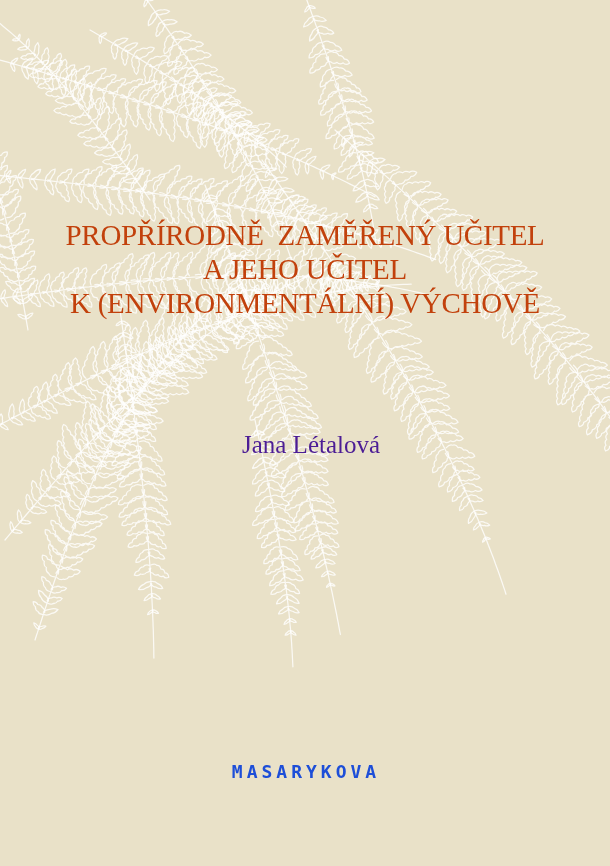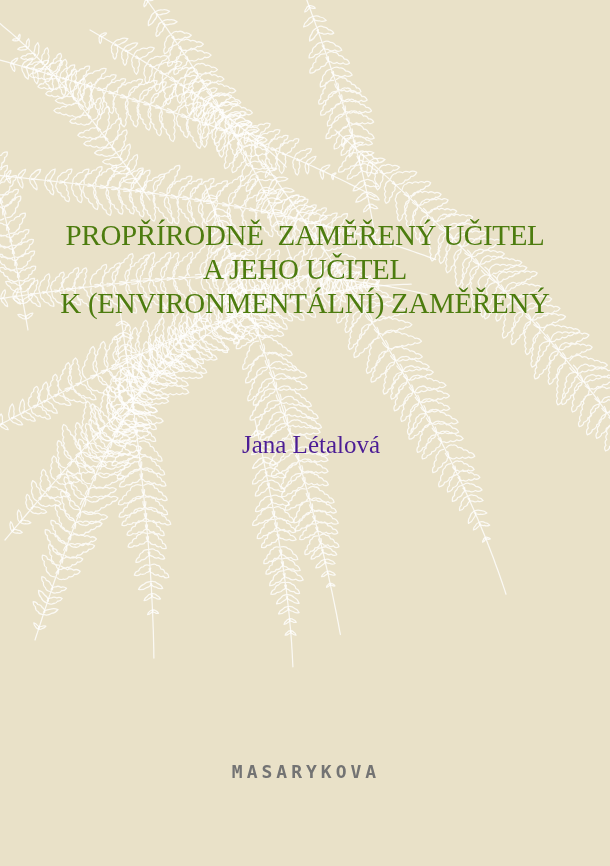--- a/index.html
+++ b/index.html
@@ -29,21 +29,21 @@
     stroke-width: 1.25;
     stroke-linecap: round;
     stroke-linejoin: round;
   }
   .title-block {
     position: absolute;
     top: 218px;
     left: 0;
     width: 100%;
     text-align: center;
-    color: #4d7c0f;
+    color: #c2410c;
     font-size: 29px;
     line-height: 34px;
     letter-spacing: -0.3px;
   }
   .title-line {
     white-space: pre-wrap;
   }
   .author-block {
     position: absolute;
     top: 430px;
@@ -53,21 +53,21 @@
     color: #4c1d95;
     font-size: 25px;
     line-height: 30px;
   }
   .publisher-block {
     position: absolute;
     top: 762px;
     left: 0;
     width: 100%;
     text-align: center;
-    color: #737373;
+    color: #1d4ed8;
     font-family: "DejaVu Sans Mono", "Liberation Mono", monospace;
     font-weight: bold;
     font-size: 18px;
     line-height: 20px;
     letter-spacing: 4px;
   }
   .publisher-line {
     text-indent: 2px;
   }
 </style>
@@ -107,21 +107,21 @@
       <path d="M143.6 190.4 Q145.2 189.5 145.4 187.8 Q146.5 186.6 146.3 184.7 L146.3 184.7 Q144.4 185.5 143.8 187.0 Q142.5 188.1 142.6 189.9 M143.1 189.5 Q141.4 188.5 139.7 189.1 Q138.0 188.6 136.2 189.8 L136.2 189.8 Q137.9 191.3 139.7 191.1 Q141.4 191.8 143.1 190.8 M137.2 180.9 Q140.3 179.0 140.8 175.7 Q142.9 173.3 142.3 169.6 L142.3 169.6 Q138.6 171.1 137.6 174.1 Q135.1 176.3 135.2 179.8 M136.1 179.2 Q132.8 177.7 129.9 179.1 Q126.8 178.7 123.9 181.2 L123.9 181.2 Q127.3 183.4 130.3 182.7 Q133.5 183.5 136.3 181.5 M130.8 171.2 Q134.7 169.7 134.8 166.5 Q137.4 164.4 136.1 160.5 Q138.6 158.4 137.1 154.5 L137.1 154.5 Q133.0 155.9 132.7 159.0 Q128.8 160.5 128.8 163.8 Q126.3 166.0 127.8 169.9 M129.4 169.0 Q126.6 165.8 123.5 166.9 Q120.7 165.3 117.6 167.9 Q114.7 166.3 111.6 169.0 L111.6 169.0 Q114.4 172.4 117.4 171.5 Q120.2 174.6 123.2 173.5 Q126.1 174.9 129.2 172.2 M123.8 161.4 Q127.8 159.7 127.7 156.4 Q130.3 154.2 128.8 150.3 Q131.3 148.0 129.7 144.1 L129.7 144.1 Q125.5 145.7 125.3 148.9 Q121.4 150.6 121.5 153.9 Q119.1 156.2 120.8 160.2 M122.1 159.0 Q118.5 156.0 115.4 157.7 Q111.9 156.3 108.9 159.7 Q105.5 158.4 102.5 161.9 L102.5 161.9 Q106.1 165.2 109.3 163.7 Q112.9 166.7 116.0 165.0 Q119.5 166.2 122.5 162.6 M117.2 152.0 Q122.1 151.0 122.3 147.8 Q125.4 145.9 123.8 141.8 Q126.8 140.0 125.2 135.9 Q128.1 134.0 126.4 129.8 L126.4 129.8 Q121.7 130.9 121.7 134.2 Q117.3 135.4 117.5 138.9 Q113.2 140.1 113.5 143.6 Q111.0 145.7 113.3 150.1 M115.0 149.2 Q111.1 146.2 107.9 148.1 Q104.2 146.8 101.2 150.4 Q97.6 149.2 94.5 153.0 L94.5 153.0 Q98.5 156.3 101.7 154.6 Q105.6 157.6 108.9 155.7 Q112.5 156.8 115.5 153.0 M110.3 142.5 Q115.4 141.3 115.9 137.9 Q119.1 135.8 117.6 131.3 Q120.7 129.2 119.2 124.8 Q122.2 122.6 120.6 118.1 L120.6 118.1 Q115.7 119.4 115.4 123.0 Q110.7 124.3 110.7 128.0 Q106.2 129.4 106.3 133.2 Q103.8 135.6 106.0 140.4 M107.9 139.2 Q104.3 135.7 101.4 137.2 Q98.2 135.7 95.6 139.3 Q92.3 137.8 89.7 141.4 Q86.4 140.0 83.8 143.8 L83.8 143.8 Q87.4 147.1 90.2 145.3 Q93.7 148.4 96.5 146.3 Q100.0 149.3 102.7 147.1 Q105.9 147.9 108.4 143.6 M103.3 132.4 Q108.1 130.2 107.8 126.7 Q110.5 124.0 108.0 120.0 Q110.7 117.2 108.3 113.2 Q110.8 110.4 108.2 106.4 L108.2 106.4 Q103.7 108.7 104.2 112.2 Q99.9 114.5 100.6 118.1 Q96.5 120.5 97.4 124.1 Q95.5 127.1 98.6 131.2 M100.5 129.7 Q96.9 126.4 94.3 128.2 Q91.0 126.8 88.8 130.5 Q85.5 129.1 83.2 132.8 Q80.0 131.6 77.8 135.4 L77.8 135.4 Q81.3 138.5 83.9 136.5 Q87.5 139.4 90.0 137.2 Q93.6 139.9 96.1 137.6 Q99.2 138.3 101.3 133.9 M93.2 119.9 Q97.9 118.6 97.8 115.5 Q100.7 113.5 98.8 109.6 Q101.7 107.6 99.7 103.7 Q102.5 101.7 100.5 97.8 L100.5 97.8 Q96.0 99.1 96.3 102.4 Q92.0 103.8 92.5 107.1 Q88.3 108.6 88.9 112.0 Q86.7 114.2 89.2 118.4 M90.9 117.2 Q87.7 113.8 85.2 115.5 Q82.3 113.9 80.1 117.4 Q77.1 115.8 74.9 119.3 Q72.0 117.8 69.8 121.5 L69.8 121.5 Q72.9 124.7 75.4 122.7 Q78.5 125.7 80.9 123.6 Q84.1 126.4 86.5 124.2 Q89.3 125.2 91.5 121.1 M86.3 110.3 Q91.1 108.4 90.9 105.5 Q93.5 103.1 90.9 99.7 Q93.5 97.3 90.9 93.9 Q93.4 91.5 90.9 88.1 Q93.3 85.7 90.6 82.2 L90.6 82.2 Q86.4 84.2 87.2 87.3 Q83.2 89.3 84.3 92.5 Q80.4 94.5 81.6 97.7 Q77.7 99.8 79.0 102.9 Q77.5 105.5 81.2 109.2 M83.5 107.0 Q80.3 102.8 77.4 103.7 Q74.2 101.9 71.5 105.3 Q68.4 103.6 65.6 107.0 Q62.5 105.2 59.8 108.7 Q56.7 107.1 53.9 110.6 L53.9 110.6 Q57.1 114.2 60.0 112.6 Q63.2 115.9 66.1 114.1 Q69.3 117.3 72.2 115.4 Q75.4 118.5 78.2 116.5 Q81.2 117.1 83.9 112.4 M78.2 101.1 Q82.8 99.5 82.6 96.3 Q85.3 94.1 83.2 90.3 Q85.9 88.1 83.8 84.3 Q86.4 82.1 84.1 78.3 L84.1 78.3 Q79.7 79.9 80.2 83.2 Q76.0 84.9 76.7 88.2 Q72.6 90.0 73.4 93.4 Q71.3 95.8 74.1 99.8 M76.1 98.5 Q72.5 95.2 69.1 96.8 Q65.5 95.2 62.2 98.6 Q58.7 97.1 55.3 100.6 L55.3 100.6 Q59.0 104.2 62.4 102.8 Q66.0 106.1 69.4 104.5 Q72.9 105.9 76.2 102.3 M70.5 91.8 Q75.0 90.1 74.6 87.0 Q77.3 84.7 74.9 81.0 Q77.6 78.8 75.3 75.1 Q77.9 72.8 75.4 69.1 L75.4 69.1 Q71.1 70.9 71.7 74.1 Q67.6 76.0 68.5 79.2 Q64.5 81.1 65.5 84.4 Q63.4 86.9 66.4 90.7 M68.1 89.2 Q64.7 85.8 62.1 87.5 Q58.9 85.9 56.6 89.5 Q53.5 88.0 51.1 91.6 Q48.0 90.2 45.7 93.9 L45.7 93.9 Q49.1 97.1 51.7 95.2 Q55.0 98.2 57.6 96.0 Q60.9 98.9 63.5 96.7 Q66.5 97.6 68.7 93.3 M62.6 82.6 Q67.0 80.4 66.3 77.3 Q68.8 74.7 66.1 71.3 Q68.6 68.8 65.9 65.3 Q68.2 62.8 65.4 59.3 L65.4 59.3 Q61.3 61.5 62.2 64.7 Q58.3 66.9 59.5 70.1 Q55.6 72.4 56.9 75.6 Q55.1 78.3 58.4 81.8 M60.0 80.2 Q56.3 77.0 53.8 78.9 Q50.6 77.7 48.5 81.5 Q45.2 80.2 43.2 84.0 Q40.0 82.9 37.9 86.8 L37.9 86.8 Q41.6 89.7 44.1 87.6 Q47.7 90.3 50.1 87.9 Q53.6 90.5 56.0 88.1 Q59.1 88.7 61.0 84.2 M54.3 74.0 Q58.8 72.7 58.5 69.8 Q61.3 67.9 59.2 64.3 Q62.1 62.5 60.0 58.9 Q62.7 57.0 60.5 53.3 L60.5 53.3 Q56.2 54.6 56.8 57.7 Q52.7 59.1 53.4 62.2 Q49.4 63.6 50.2 66.8 Q48.0 68.8 50.7 72.6 M52.2 71.2 Q48.9 67.7 46.2 69.3 Q43.1 67.7 40.6 71.3 Q37.5 69.7 35.1 73.2 Q32.0 71.7 29.5 75.4 L29.5 75.4 Q32.9 78.7 35.5 76.9 Q38.8 79.9 41.5 77.9 Q44.7 80.8 47.4 78.6 Q50.4 79.6 52.8 75.4 M45.8 64.8 Q49.1 62.3 48.2 59.3 Q50.1 56.7 47.8 53.5 Q49.5 50.9 47.2 47.7 L47.2 47.7 Q43.7 50.1 44.3 53.1 Q41.1 55.5 42.0 58.5 Q40.3 61.1 42.7 64.4 M44.0 62.9 Q40.6 60.4 37.8 62.1 Q34.6 61.1 32.1 64.3 Q28.9 63.4 26.4 66.7 L26.4 66.7 Q29.9 69.4 32.7 67.9 Q36.1 70.4 38.8 68.7 Q42.0 69.6 44.5 66.2 M37.1 56.1 Q39.5 53.0 38.7 49.5 Q39.9 46.2 37.8 42.6 L37.8 42.6 Q34.7 45.6 34.8 49.1 Q33.1 52.3 34.6 55.9 M35.7 54.6 Q32.8 52.5 30.4 53.9 Q27.7 53.0 25.6 55.8 Q22.9 55.0 20.7 57.8 L20.7 57.8 Q23.7 60.1 26.0 58.8 Q28.9 61.0 31.3 59.5 Q34.0 60.2 36.1 57.4 M28.1 47.7 Q29.7 45.6 29.1 43.3 Q29.9 41.1 28.6 38.7 L28.6 38.7 Q26.5 40.7 26.5 43.0 Q25.4 45.2 26.5 47.5 M27.1 46.8 Q24.4 45.8 22.2 47.2 Q19.8 47.1 17.7 49.3 L17.7 49.3 Q20.5 50.7 22.8 49.9 Q25.4 50.3 27.5 48.5 M19.0 39.6 Q20.1 38.4 19.9 37.0 Q20.5 35.7 19.8 34.2 L19.8 34.2 Q18.4 35.3 18.3 36.6 Q17.5 37.9 18.0 39.4 M18.4 38.9 Q16.7 38.2 15.3 39.0 Q13.7 38.8 12.4 40.1 L12.4 40.1 Q14.1 41.2 15.6 40.7 Q17.2 41.1 18.6 40.0 "></path>
       <path d="M90 30 L93.5 32.0 L96.9 34.0 L100.4 36.0 L103.9 38.0 L107.3 40.0 L110.8 42.0 L114.2 44.0 L117.7 46.0 L121.1 48.1 L124.6 50.1 L128.0 52.1 L131.5 54.2 L134.9 56.2 L138.4 58.2 L141.8 60.3 L145.2 62.4 L148.6 64.4 L152.1 66.5 L155.5 68.6 L158.9 70.7 L162.3 72.8 L165.7 74.9 L169.1 77.0 L172.4 79.2 L175.8 81.3 L179.2 83.5 L182.5 85.7 L185.9 87.8 L189.2 90.0 L192.6 92.3 L195.9 94.5 L199.2 96.7 L202.5 99.0 L205.8 101.3 L209.1 103.5 L212.3 105.9 L215.6 108.2 L218.8 110.5 L222.1 112.9 L225.3 115.2 L228.5 117.6 L231.7 120.0 L234.9 122.5 L238.0 124.9 L241.2 127.4 L244.3 129.9 L247.4 132.4 L250.5 134.9 L253.6 137.5 L256.7 140.0 L259.7 142.6 L262.7 145.2 L265.8 147.9 L268.7 150.5 L271.7 153.2 L274.7 155.9 L277.6 158.7 L280.5 161.4 L283.4 164.2 L286.2 167.0 "></path>
       <path d="M99.7 36.0 Q98.6 37.9 99.3 39.8 Q98.9 41.6 100.2 43.5 L100.2 43.5 Q101.7 41.6 101.4 39.7 Q102.2 37.9 101.1 36.0 M100.7 36.6 Q102.7 36.7 103.9 35.3 Q105.6 34.9 106.5 33.1 L106.5 33.1 Q104.4 32.6 103.0 33.6 Q101.2 33.8 100.1 35.5 M112.9 44.1 Q110.5 46.8 111.8 49.3 Q110.7 51.9 113.2 54.2 Q112.2 56.8 114.8 59.2 L114.8 59.2 Q117.4 56.4 116.3 54.0 Q118.6 51.3 117.3 48.9 Q118.3 46.3 115.6 43.9 M114.8 45.3 Q119.0 45.8 121.8 43.1 Q125.5 42.5 127.8 38.6 L127.8 38.6 Q123.3 37.3 120.1 39.3 Q116.2 39.4 113.7 42.8 M123.2 50.2 Q120.8 52.9 122.0 55.3 Q120.9 57.9 123.4 60.3 Q122.3 62.9 124.9 65.3 L124.9 65.3 Q127.5 62.6 126.5 60.1 Q128.9 57.5 127.6 55.0 Q128.6 52.4 126.0 50.0 M125.3 51.3 Q129.6 51.3 132.1 48.3 Q135.8 47.2 137.7 43.0 L137.7 43.0 Q132.9 42.3 130.0 44.6 Q126.0 45.2 123.9 48.9 M133.3 56.4 Q130.6 59.8 132.3 62.6 Q131.1 65.8 134.3 68.4 Q133.2 71.6 136.5 74.3 L136.5 74.3 Q139.4 70.9 137.9 68.0 Q140.6 64.6 138.9 61.8 Q139.9 58.6 136.6 56.0 M135.7 57.9 Q140.4 59.7 142.9 56.9 Q146.8 57.0 148.7 52.6 Q152.5 52.7 154.3 48.1 L154.3 48.1 Q149.5 46.1 146.9 48.7 Q142.2 47.0 139.7 49.8 Q135.9 49.9 134.1 54.5 M146.9 64.3 Q143.4 67.4 144.6 70.7 Q142.8 73.8 145.6 77.2 Q143.9 80.3 146.8 83.7 L146.8 83.7 Q150.5 80.7 149.6 77.4 Q153.0 74.4 151.7 71.1 Q153.4 67.9 150.4 64.5 M149.4 66.2 Q154.1 67.9 156.6 65.1 Q160.5 65.3 162.3 60.9 Q166.2 60.9 167.9 56.4 L167.9 56.4 Q163.2 54.4 160.5 57.0 Q155.9 55.3 153.4 58.1 Q149.6 58.1 147.8 62.7 M157.0 70.6 Q153.3 73.8 154.5 77.3 Q152.5 80.6 155.4 84.3 Q153.6 87.6 156.6 91.3 L156.6 91.3 Q160.6 88.2 159.7 84.6 Q163.4 81.4 162.1 77.9 Q163.9 74.5 160.8 70.8 M159.7 72.7 Q164.0 75.4 166.4 73.1 Q169.9 73.8 171.5 69.7 Q175.1 70.4 176.7 66.3 Q180.2 66.9 181.8 62.6 L181.8 62.6 Q177.6 60.2 175.3 62.7 Q171.2 60.5 169.0 63.2 Q164.9 61.1 162.7 63.9 Q159.5 63.9 158.1 68.6 M166.6 77.0 Q162.2 79.8 163.1 82.5 Q161.1 85.3 164.2 88.0 Q162.2 90.8 165.4 93.5 Q163.3 96.3 166.5 99.0 Q164.6 101.8 168.0 104.5 L168.0 104.5 Q171.7 101.8 170.2 99.0 Q173.6 96.3 171.9 93.6 Q175.3 90.8 173.5 88.1 Q176.8 85.3 174.9 82.6 Q175.8 79.8 171.6 77.0 M169.9 79.4 Q173.9 82.5 176.2 80.8 Q179.4 81.8 180.9 77.9 Q184.2 78.9 185.7 74.9 Q188.9 75.9 190.4 72.0 Q193.6 72.9 195.1 68.8 L195.1 68.8 Q191.3 66.3 189.2 68.6 Q185.5 66.3 183.5 68.8 Q179.8 66.6 177.8 69.2 Q174.2 67.0 172.2 69.7 Q169.4 69.8 168.2 74.7 M177.4 83.6 Q174.3 87.1 175.9 90.3 Q174.4 93.7 177.7 96.8 Q176.4 100.2 179.8 103.2 L179.8 103.2 Q183.1 99.7 181.7 96.5 Q184.8 93.0 183.2 89.8 Q184.4 86.4 181.0 83.4 M179.9 85.1 Q184.2 86.8 186.6 84.2 Q190.2 84.4 191.9 80.4 Q195.5 80.5 197.2 76.3 L197.2 76.3 Q192.8 74.4 190.3 76.7 Q186.1 75.1 183.7 77.7 Q180.1 77.7 178.5 81.9 M187.0 90.2 Q183.1 93.5 184.5 96.5 Q182.7 99.7 186.1 102.7 Q184.3 105.9 187.7 108.8 Q186.1 112.0 189.7 114.9 L189.7 114.9 Q193.3 111.6 191.7 108.6 Q195.1 105.3 193.2 102.3 Q196.5 99.0 194.6 96.0 Q195.6 92.8 191.5 89.9 M190.1 92.0 Q194.4 94.3 196.5 92.0 Q200.0 92.6 201.2 88.4 Q204.7 89.0 206.0 84.9 Q209.4 85.4 210.7 81.1 L210.7 81.1 Q206.5 79.0 204.5 81.5 Q200.4 79.6 198.5 82.4 Q194.4 80.5 192.6 83.4 Q189.4 83.4 188.3 88.1 M197.1 96.5 Q192.8 98.9 193.8 101.9 Q191.4 104.6 194.3 107.8 Q192.0 110.5 194.8 113.7 Q192.6 116.4 195.6 119.7 L195.6 119.7 Q199.6 117.2 198.5 114.2 Q202.3 111.7 200.9 108.6 Q204.6 106.1 203.1 103.0 Q204.8 100.3 201.3 97.0 M200.0 98.3 Q204.4 99.8 206.7 97.1 Q210.4 97.1 211.9 92.9 Q215.6 92.8 217.1 88.5 L217.1 88.5 Q212.5 86.8 210.1 89.3 Q205.7 87.8 203.4 90.6 Q199.8 90.8 198.4 95.1 M207.1 103.5 Q203.2 106.0 204.4 108.7 Q202.2 111.3 205.3 114.1 Q203.1 116.7 206.1 119.6 Q204.1 122.2 207.3 125.0 L207.3 125.0 Q211.0 122.5 209.6 119.7 Q213.1 117.2 211.5 114.4 Q214.9 111.9 213.1 109.1 Q214.7 106.5 211.0 103.6 M209.8 105.6 Q214.0 108.2 216.3 106.0 Q219.8 106.8 221.4 102.7 Q224.9 103.5 226.5 99.4 Q229.9 100.0 231.5 95.8 L231.5 95.8 Q227.4 93.4 225.1 95.9 Q221.1 93.7 219.0 96.3 Q215.0 94.2 212.9 97.0 Q209.7 96.8 208.3 101.5 M217.1 110.4 Q213.8 113.4 214.9 116.6 Q213.1 119.7 215.9 123.0 Q214.2 126.0 217.1 129.4 L217.1 129.4 Q220.7 126.4 219.8 123.2 Q223.1 120.2 221.9 117.0 Q223.5 113.9 220.6 110.6 M219.7 112.2 Q224.4 113.9 226.8 111.0 Q230.8 111.1 232.5 106.6 Q236.3 106.6 238.0 102.0 L238.0 102.0 Q233.2 100.1 230.6 102.8 Q225.9 101.2 223.5 104.1 Q219.6 104.2 218.0 108.8 M227.0 117.7 Q224.2 120.5 225.5 123.2 Q224.1 126.0 226.7 128.8 Q225.5 131.6 228.2 134.3 L228.2 134.3 Q231.2 131.5 230.1 128.7 Q232.9 125.9 231.6 123.1 Q232.8 120.3 230.0 117.6 M229.0 119.2 Q232.8 121.1 235.2 119.0 Q238.6 119.5 240.5 115.9 Q243.8 116.3 245.8 112.6 L245.8 112.6 Q241.9 110.5 239.4 112.4 Q235.6 110.5 233.2 112.7 Q229.9 112.3 228.0 116.1 M236.9 124.7 Q234.5 127.6 235.2 130.9 Q233.9 133.9 235.7 137.4 L235.7 137.4 Q238.7 134.6 238.8 131.4 Q240.5 128.5 239.2 125.1 M238.4 126.0 Q241.9 127.0 244.7 125.0 Q247.9 124.8 250.3 121.8 L250.3 121.8 Q246.5 120.2 243.6 121.5 Q240.2 121.2 237.7 123.8 M246.4 132.2 Q244.1 134.9 244.7 137.9 Q243.5 140.7 245.1 144.0 L245.1 144.0 Q248.0 141.5 248.1 138.5 Q249.7 135.7 248.5 132.6 M247.6 133.3 Q250.5 134.4 252.9 132.9 Q255.6 133.0 257.8 130.7 L257.8 130.7 Q254.8 129.1 252.3 129.9 Q249.5 129.5 247.2 131.4 M255.9 140.0 Q254.5 141.9 255.1 144.1 Q254.4 146.1 255.7 148.3 L255.7 148.3 Q257.6 146.3 257.5 144.3 Q258.4 142.3 257.4 140.1 M256.9 140.7 Q259.1 141.0 260.6 139.7 Q262.6 139.4 263.8 137.5 L263.8 137.5 Q261.5 136.7 259.8 137.7 Q257.8 137.7 256.4 139.4 "></path>
       <path d="M255 420 L255.8 423.9 L256.6 427.8 L257.5 431.6 L258.3 435.5 L259.1 439.4 L259.9 443.3 L260.8 447.2 L261.6 451.1 L262.4 454.9 L263.2 458.8 L264.0 462.7 L264.8 466.6 L265.6 470.5 L266.4 474.4 L267.2 478.3 L268.0 482.2 L268.7 486.0 L269.5 489.9 L270.3 493.8 L271.0 497.7 L271.8 501.6 L272.5 505.5 L273.3 509.4 L274.0 513.3 L274.7 517.2 L275.4 521.1 L276.1 525.0 L276.8 528.9 L277.5 532.8 L278.2 536.8 L278.9 540.7 L279.5 544.6 L280.2 548.5 L280.8 552.4 L281.4 556.3 L282.0 560.3 L282.6 564.2 L283.2 568.1 L283.8 572.0 L284.4 576.0 L284.9 579.9 L285.4 583.8 L286.0 587.8 L286.5 591.7 L287.0 595.6 L287.4 599.6 L287.9 603.5 L288.3 607.5 L288.8 611.4 L289.2 615.3 L289.6 619.3 L289.9 623.2 L290.3 627.2 L290.7 631.1 L291.0 635.1 L291.3 639.1 L291.6 643.0 L291.8 647.0 L292.1 650.9 L292.3 654.9 L292.5 658.9 L292.7 662.8 L292.9 666.8 "></path>
       <path d="M256.9 431.1 Q254.5 431.6 253.4 433.7 Q251.5 434.8 251.0 437.4 L251.0 437.4 Q253.8 437.2 255.2 435.5 Q257.3 434.6 258.0 432.2 M257.3 432.3 Q258.7 434.0 260.7 434.0 Q262.4 435.0 264.7 434.4 L264.7 434.4 Q263.3 432.2 261.4 431.9 Q259.9 430.6 257.7 431.0 M260.0 446.3 Q256.6 446.9 255.0 449.7 Q252.3 451.1 251.4 454.6 L251.4 454.6 Q255.3 454.6 257.3 452.3 Q260.3 451.2 261.5 448.0 M260.4 448.4 Q263.2 451.2 266.8 450.9 Q269.9 452.6 273.8 451.1 L273.8 451.1 Q271.2 447.5 267.8 447.1 Q264.8 444.9 261.1 446.0 M262.3 457.9 Q258.2 458.8 256.5 462.1 Q253.4 464.0 252.5 468.3 L252.5 468.3 Q257.1 467.9 259.4 465.1 Q262.9 463.7 264.1 459.8 M262.7 460.0 Q265.4 463.3 269.2 463.3 Q272.2 465.3 276.4 464.1 L276.4 464.1 Q274.1 460.2 270.5 459.4 Q267.7 456.9 263.6 457.6 M264.3 469.4 Q259.9 469.6 258.8 472.8 Q255.5 474.1 255.6 478.3 Q252.4 479.7 252.6 484.0 L252.6 484.0 Q257.2 483.9 258.5 480.9 Q262.9 480.6 263.9 477.4 Q267.1 476.0 266.9 471.6 M265.1 472.3 Q267.4 476.6 271.1 476.1 Q273.9 478.7 278.1 476.6 Q281.0 479.1 285.2 476.9 L285.2 476.9 Q282.9 472.4 279.3 472.6 Q276.9 468.3 273.2 468.8 Q270.3 466.4 266.1 468.7 M266.7 481.1 Q262.3 481.4 261.3 484.6 Q258.1 486.0 258.3 490.2 Q255.1 491.7 255.4 496.0 L255.4 496.0 Q260.0 495.8 261.2 492.7 Q265.6 492.3 266.5 489.1 Q269.6 487.6 269.3 483.2 M267.2 483.7 Q268.6 488.0 272.0 488.2 Q274.1 491.0 278.3 489.8 Q280.4 492.5 284.6 491.2 L284.6 491.2 Q283.3 486.7 280.0 486.3 Q278.6 482.1 275.1 481.9 Q272.9 479.2 268.7 480.6 M269.7 496.4 Q264.8 496.2 263.4 499.7 Q259.6 500.8 259.4 505.5 Q255.7 506.7 255.6 511.5 L255.6 511.5 Q260.6 511.8 262.3 508.5 Q267.2 508.7 268.6 505.2 Q272.2 503.9 272.3 499.1 M270.5 499.4 Q272.5 503.7 276.1 503.4 Q278.7 506.0 282.8 504.1 Q285.5 506.7 289.6 504.7 L289.6 504.7 Q287.6 500.2 284.1 500.3 Q282.0 496.1 278.4 496.4 Q275.8 494.0 271.6 496.0 M271.8 507.6 Q266.7 506.5 264.9 509.4 Q261.1 510.0 260.7 514.5 Q257.0 515.1 256.6 519.7 Q252.9 520.4 252.6 525.1 L252.6 525.1 Q257.5 526.0 259.2 522.9 Q264.0 523.6 265.4 520.3 Q270.1 521.0 271.6 517.6 Q274.8 516.4 274.8 511.2 M272.2 511.3 Q272.9 516.3 276.1 516.7 Q277.8 519.8 282.0 518.5 Q283.6 521.7 287.8 520.3 Q289.6 523.4 293.8 521.9 L293.8 521.9 Q293.0 517.1 289.7 516.9 Q288.8 512.4 285.3 512.4 Q284.4 508.0 280.9 508.1 Q278.9 505.5 274.3 507.5 M273.8 519.5 Q268.7 519.0 267.4 522.0 Q263.8 522.9 263.9 527.4 Q260.4 528.3 260.5 532.8 Q257.1 533.8 257.3 538.5 L257.3 538.5 Q262.2 538.9 263.4 535.6 Q268.1 535.9 269.1 532.5 Q273.8 532.6 274.7 529.1 Q277.7 527.7 277.1 522.7 M274.5 523.0 Q275.4 527.8 278.5 527.9 Q280.2 530.9 284.2 529.3 Q285.8 532.3 289.8 530.7 Q291.6 533.6 295.6 531.9 L295.6 531.9 Q294.6 527.3 291.4 527.4 Q290.4 523.1 287.0 523.4 Q286.0 519.1 282.6 519.5 Q280.6 517.0 276.3 519.3 M276.1 531.4 Q271.5 530.6 270.5 533.5 Q267.2 533.9 267.5 538.1 Q264.1 538.6 264.4 542.7 Q261.2 543.3 261.6 547.5 L261.6 547.5 Q266.0 548.2 266.9 545.2 Q271.2 545.7 271.9 542.5 Q276.1 543.0 276.7 539.8 Q279.6 538.9 278.9 534.3 M276.9 534.6 Q279.0 538.8 282.6 538.5 Q285.2 541.2 289.4 539.3 Q292.0 541.8 296.2 539.8 L296.2 539.8 Q294.2 535.4 290.6 535.4 Q288.6 531.2 284.9 531.5 Q282.3 529.1 278.1 531.1 M278.7 547.1 Q274.0 546.3 273.0 549.2 Q269.6 549.7 269.9 553.9 Q266.5 554.5 266.8 558.7 Q263.5 559.3 263.9 563.6 L263.9 563.6 Q268.5 564.2 269.3 561.2 Q273.7 561.7 274.4 558.4 Q278.8 558.8 279.4 555.6 Q282.3 554.6 281.6 549.9 M279.2 550.1 Q280.5 554.9 284.2 555.3 Q286.4 558.6 291.0 557.5 Q293.2 560.7 297.8 559.5 L297.8 559.5 Q296.7 554.5 293.1 553.9 Q291.8 549.1 288.0 548.7 Q285.8 545.6 281.1 546.9 M280.7 558.8 Q276.3 557.9 275.2 560.6 Q272.0 560.9 272.1 565.0 Q268.8 565.3 269.0 569.3 Q265.8 569.7 266.0 573.9 L266.0 573.9 Q270.3 574.7 271.2 571.8 Q275.4 572.5 276.2 569.4 Q280.3 570.0 281.0 566.9 Q283.9 566.2 283.3 561.7 M281.2 561.9 Q282.6 566.7 286.4 566.9 Q288.7 570.1 293.2 568.8 Q295.6 571.9 300.2 570.5 L300.2 570.5 Q298.8 565.5 295.2 565.0 Q293.7 560.4 289.9 560.1 Q287.6 557.1 282.9 558.6 M282.5 570.8 Q277.9 570.9 276.6 574.2 Q273.2 575.4 273.1 579.8 Q269.7 581.1 269.7 585.7 L269.7 585.7 Q274.5 585.8 276.0 582.6 Q280.6 582.5 281.8 579.2 Q285.1 577.9 285.1 573.3 M283.1 573.8 Q285.2 578.3 289.0 578.2 Q291.6 581.0 296.0 579.2 Q298.8 582.0 303.2 580.0 L303.2 580.0 Q301.2 575.2 297.5 575.2 Q295.5 570.7 291.7 570.9 Q288.9 568.2 284.5 570.2 M284.5 582.5 Q280.3 582.0 278.7 584.8 Q275.4 585.4 274.7 589.4 Q271.5 590.1 270.9 594.2 L270.9 594.2 Q275.2 594.9 277.0 592.3 Q281.1 592.8 282.7 590.0 Q285.9 589.2 286.4 585.1 M284.6 585.1 Q285.5 589.1 288.6 589.6 Q290.2 592.3 294.0 591.6 Q295.7 594.3 299.6 593.5 L299.6 593.5 Q298.9 589.3 295.9 588.6 Q295.0 584.7 291.9 584.2 Q290.2 581.6 286.3 582.5 M286.2 594.7 Q282.3 595.3 280.6 598.3 Q277.5 599.8 276.5 603.8 L276.5 603.8 Q280.8 603.7 283.0 601.3 Q286.4 600.1 287.7 596.6 M286.3 596.8 Q288.3 600.4 292.1 601.1 Q294.7 603.7 299.1 603.3 L299.1 603.3 Q297.5 598.9 294.1 597.5 Q291.7 594.5 287.6 594.5 M287.7 606.6 Q284.3 606.8 282.5 609.3 Q279.7 610.4 278.5 613.8 L278.5 613.8 Q282.2 614.1 284.4 612.1 Q287.5 611.4 288.9 608.3 M287.9 608.4 Q289.9 611.3 293.1 611.5 Q295.5 613.4 299.1 612.6 L299.1 612.6 Q297.4 609.2 294.5 608.4 Q292.2 606.1 288.8 606.5 M289.1 618.8 Q287.0 619.3 286.1 621.1 Q284.4 622.1 284.1 624.4 L284.1 624.4 Q286.5 624.2 287.6 622.7 Q289.5 621.9 290.1 619.8 M289.3 619.9 Q290.6 621.6 292.6 621.7 Q294.1 622.8 296.3 622.3 L296.3 622.3 Q295.1 620.2 293.3 619.7 Q291.9 618.4 289.8 618.7 M290.3 630.7 Q288.3 630.9 287.3 632.4 Q285.7 633.2 285.1 635.2 L285.1 635.2 Q287.3 635.3 288.5 634.0 Q290.3 633.5 291.0 631.6 M290.3 631.6 Q291.1 633.4 292.8 633.9 Q294.0 635.2 296.0 635.1 L296.0 635.1 Q295.4 633.0 293.9 632.3 Q292.9 630.8 291.0 630.6 "></path>
     </svg>
 
   <div class="title-block">
     <div class="title-line">PROPŘÍRODNĚ  ZAMĚŘENÝ UČITEL</div>
     <div class="title-line">A JEHO UČITEL</div>
-    <div class="title-line">K (ENVIRONMENTÁLNÍ) ZAMĚŘENÝ</div>
+    <div class="title-line">K (ENVIRONMENTÁLNÍ) VÝCHOVĚ</div>
   </div>
 
   <div class="author-block">Jana Létalová</div>
 
   <div class="publisher-block">
     <div class="publisher-line">MASARYKOVA</div>
   </div>
 
 </div>
 

